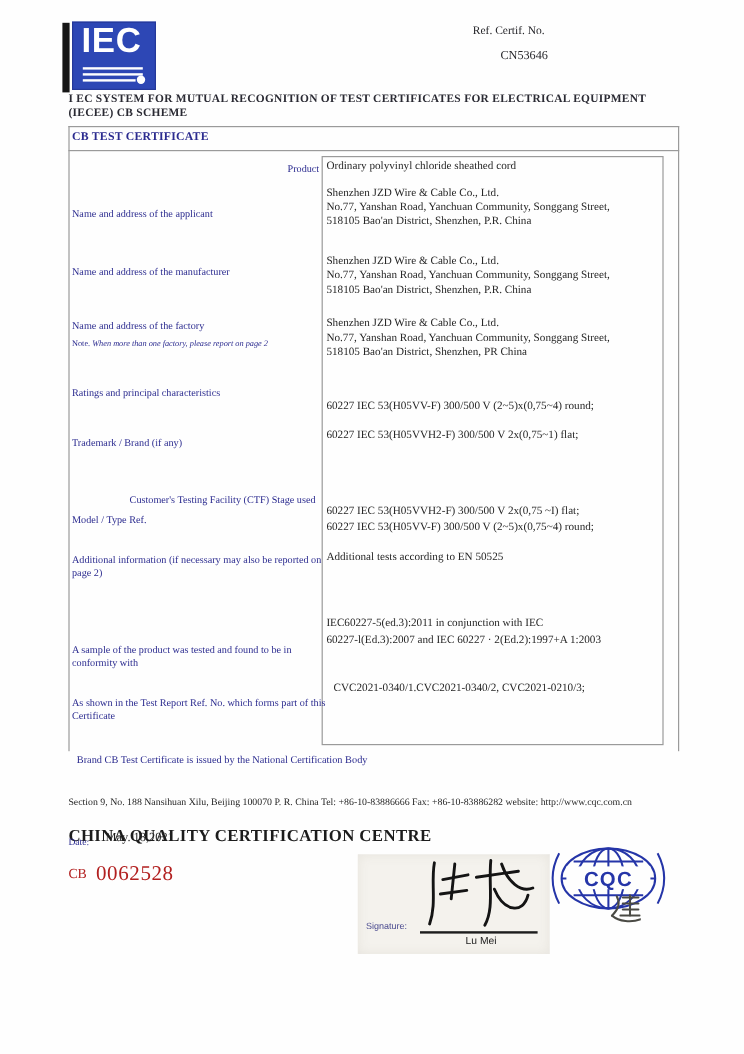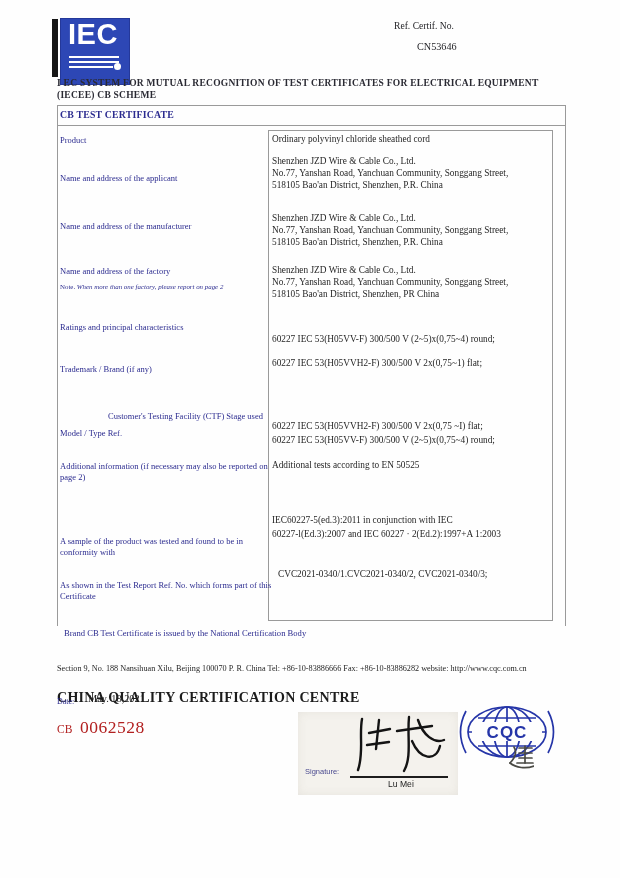--- a/index.html
+++ b/index.html
@@ -6,21 +6,21 @@
   html,body { background:#e9e9e9; }
   .page {
     position:relative; width:620px; height:878px; background:#fefefe;
     font-family:"Liberation Serif", serif; color:#262626; overflow:hidden;
     margin:0 auto;
   }
   .abs { position:absolute; }
 
   
   .iec-black-bar { left:52px; top:19px; width:6px; height:58px; background:#161616; }
-  .iec-box { left:60px; top:18px; width:70px; height:67px; background:#2d47b5; border:1px solid #24389a; }
+  .iec-box { left:60px; top:18px; width:70px; height:57px; background:#2d47b5; border:1px solid #24389a; }
   .iec-text { position:absolute; left:7px; top:-1px; color:#ffffff; font-family:"Liberation Sans", sans-serif;
               font-weight:bold; font-size:29px; letter-spacing:0.5px; }
   .iec-line { position:absolute; left:8px; height:2.4px; background:#ffffff; }
   .iec-dot { position:absolute; width:7px; height:7px; border-radius:50%; background:#ffffff; }
   .ref-label { left:394px; top:20px; font-size:9.6px; color:#26262a; }
   .ref-no { left:417px; top:41px; font-size:10.2px; color:#26262a; }
   .scheme { left:57px; font-size:9.5px; font-weight:bold; color:#2a2a33; letter-spacing:0.25px; white-space:nowrap; }
 
   
   .outer-box { left:57px; top:105px; width:509px; height:521px;
@@ -70,21 +70,21 @@
   <div class="abs ref-no">CN53646</div>
 
   <div class="abs scheme" style="top:78px;">I EC SYSTEM FOR MUTUAL RECOGNITION OF TEST CERTIFICATES FOR ELECTRICAL EQUIPMENT</div>
   <div class="abs scheme" style="top:90px;">(IECEE) CB SCHEME</div>
 
   <div class="abs outer-box"></div>
   <div class="abs title-divider"></div>
   <div class="abs inner-box"></div>
   <div class="abs cert-title">CB TEST CERTIFICATE</div>
 
-  <div class="lbl" style="top:135px;">Product</div>
+  <div class="lbl" style="top:135px;text-align:right;">Product</div>
   <div class="lbl" style="top:173px;">Name and address of the applicant</div>
   <div class="lbl" style="top:221px;">Name and address of the manufacturer</div>
   <div class="lbl" style="top:266px;">Name and address of the factory</div>
   <div class="note" style="top:283px;">
     <span>Note.</span>
     <span class="it">When more than one factory, please report on page 2</span>
   </div>
   <div class="lbl" style="top:322px;">Ratings and principal characteristics</div>
   <div class="lbl" style="top:364px;">Trademark / Brand (if any)</div>
   <div class="lbl" style="top:411px;margin-left:48px;">Customer's Testing Facility (CTF) Stage used</div>
@@ -111,21 +111,21 @@
   <div class="val" style="top:333px;">60227 IEC 53(H05VV-F) 300/500 V (2~5)x(0,75~4) round;</div>
 
   <div class="val" style="top:420px;">60227 IEC 53(H05VVH2-F) 300/500 V 2x(0,75 ~I) flat;</div>
   <div class="val" style="top:434px;">60227 IEC 53(H05VV-F) 300/500 V (2~5)x(0,75~4) round;</div>
 
   <div class="val" style="top:459px;">Additional tests according to EN 50525</div>
 
   <div class="val" style="top:514px;">IEC60227-5(ed.3):2011 in conjunction with IEC</div>
   <div class="val" style="top:528px;">60227-l(Ed.3):2007 and IEC 60227 · 2(Ed.2):1997+A 1:2003</div>
 
-  <div class="val" style="top:568px; left:278px;">CVC2021-0340/1.CVC2021-0340/2, CVC2021-0340/3;</div>
+  <div class="val" style="top:568px; left:278px;">CVC2021-0340/1.CVC2021-0340/2, CVC2021-0210/3;</div>
 
   <div class="abs issued">Brand CB Test Certificate is issued by the National Certification Body</div>
   <div class="abs ncb-name">CHINA QUALITY CERTIFICATION CENTRE</div>
   <div class="abs ncb-contact">Section 9, No. 188 Nansihuan Xilu, Beijing 100070 P. R. China Tel: +86-10-83886666 Fax: +86-10-83886282 website: http://www.cqc.com.cn</div>
   <div class="abs date-label">Date:</div>
   <div class="abs date-value">May. 18,2021</div>
   <div class="abs cb-prefix">CB</div>
   <div class="abs cb-number">0062528</div>
 
   <div class="abs sig-patch"></div>

